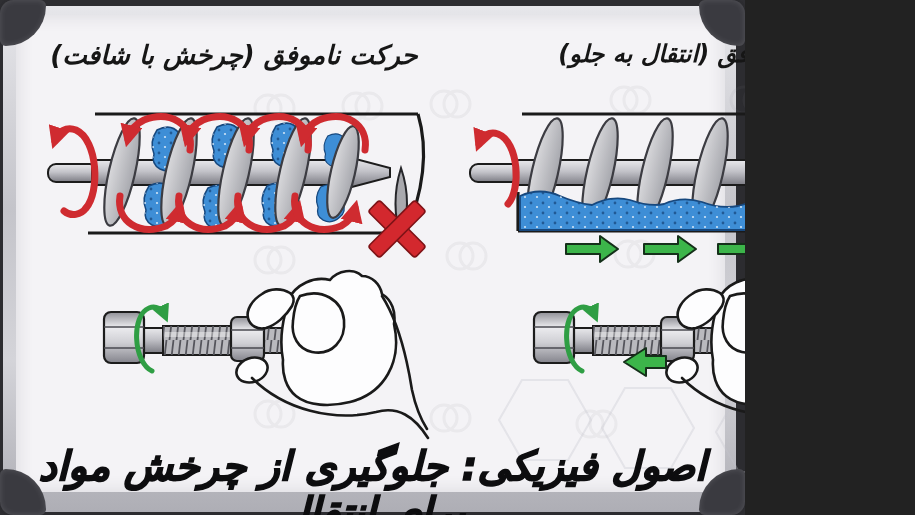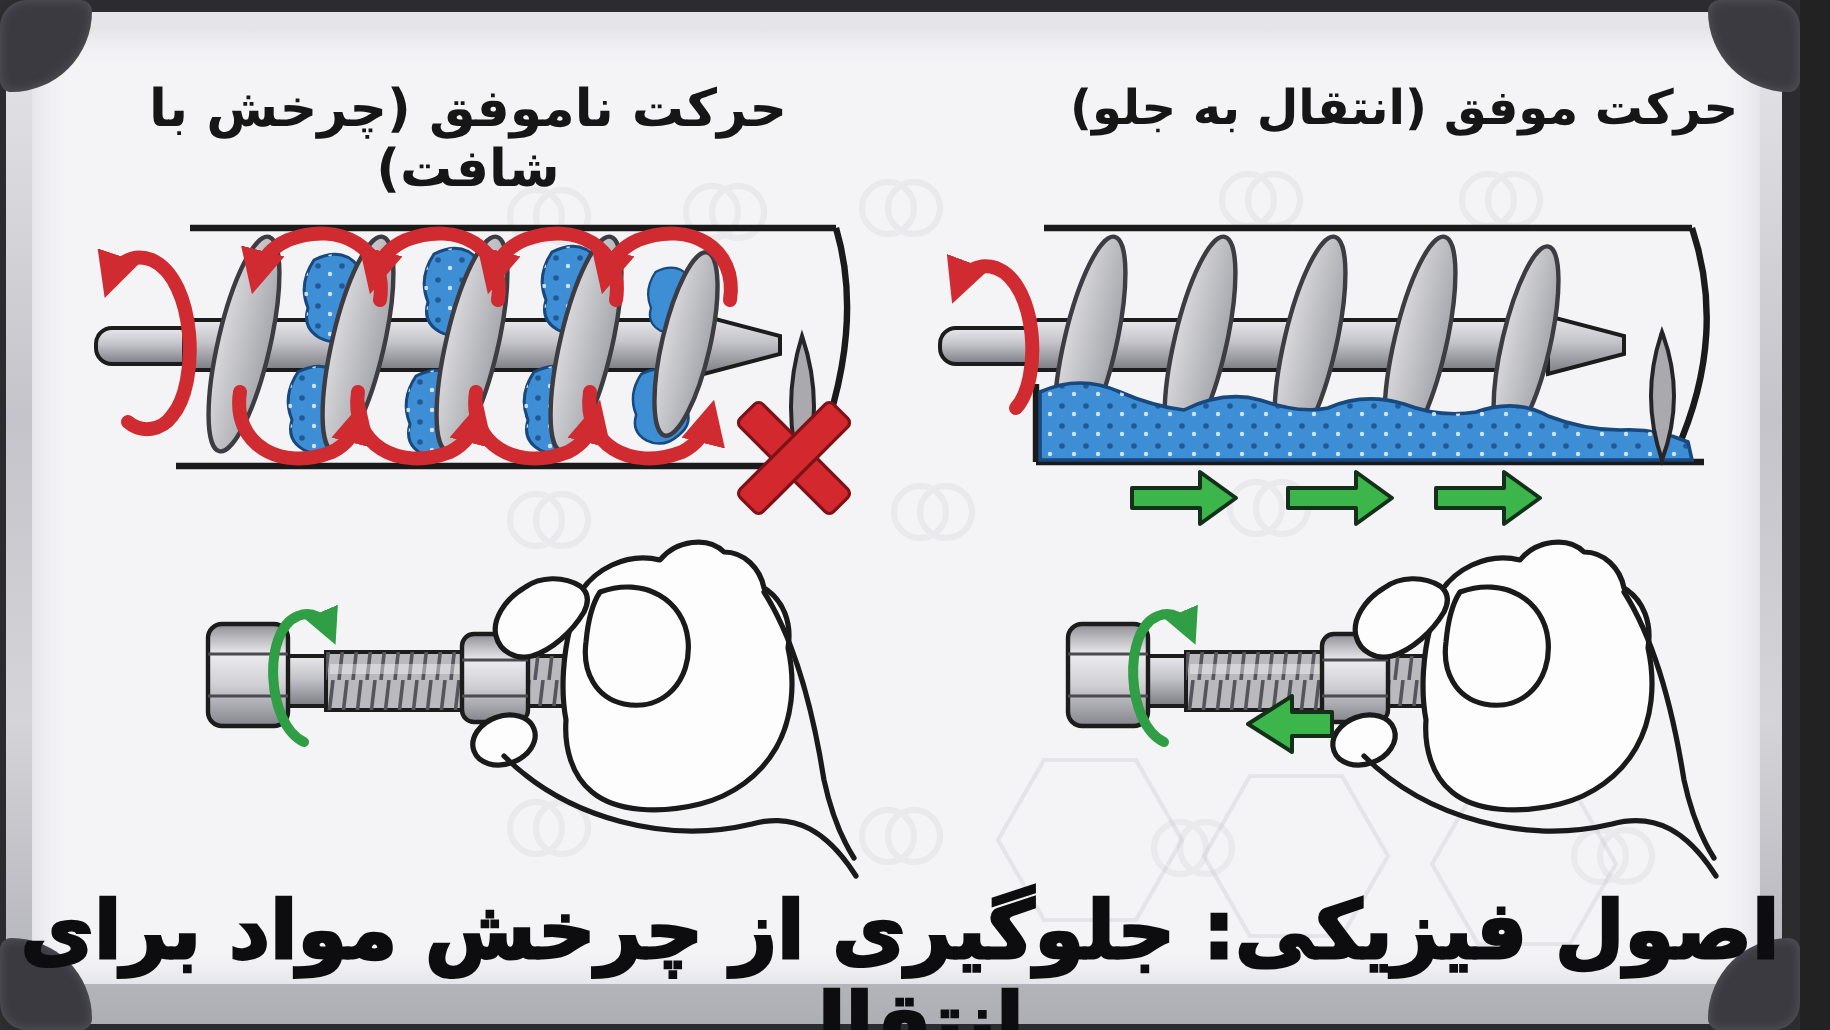--- a/index.html
+++ b/index.html
@@ -1,17 +1,17 @@
 <!DOCTYPE html>
 <html><head>
 <meta charset="utf-8">
 <style>
   html,body{margin:0;padding:0;background:#222;}
-  #stage{position:relative;width:900px;height:515px;overflow:hidden;background:#2e2e32;
-         font-family:"DejaVu Sans",sans-serif;}
+  #stage{position:relative;width:745px;height:515px;overflow:hidden;background:#2e2e32;
+         font-family:"DejaVu Sans",sans-serif;font-style:italic;}
   
   #frame{position:absolute;inset:0;background:linear-gradient(180deg,#e6e6ea 0%,#c4c4ca 40%,#d4d4d9 70%,#aeaeb5 100%);
          border-style:solid;border-color:#2c2c30;border-width:6px 9px 3px 3px;box-sizing:border-box;border-radius:8px;}
   #board{position:absolute;left:16px;top:15px;right:20px;bottom:23px;background:#f4f3f6;
          box-shadow:inset 0 0 18px rgba(60,60,70,.14);}
   .cap{position:absolute;width:46px;height:46px;background:#3a3a40;z-index:4;box-shadow:inset 0 0 6px rgba(255,255,255,.15);}
   .cap.tl{left:0;top:0;border-radius:14px 6px 42px 6px;}
   .cap.tr{right:0;top:0;border-radius:6px 14px 6px 42px;}
   .cap.bl{left:0;bottom:0;border-radius:6px 42px 6px 14px;}
   .cap.br{right:0;bottom:0;border-radius:42px 6px 14px 6px;}

